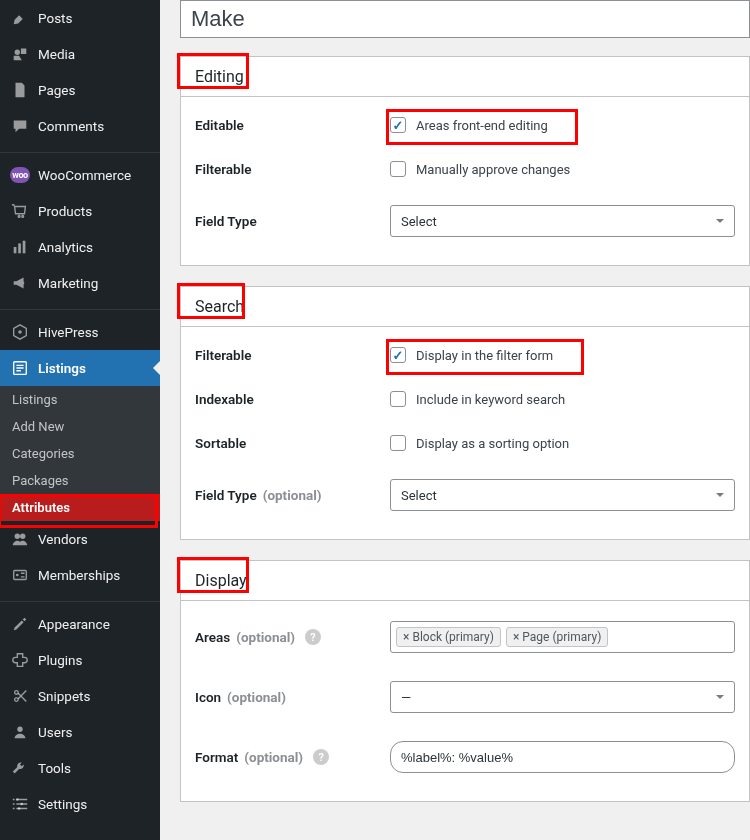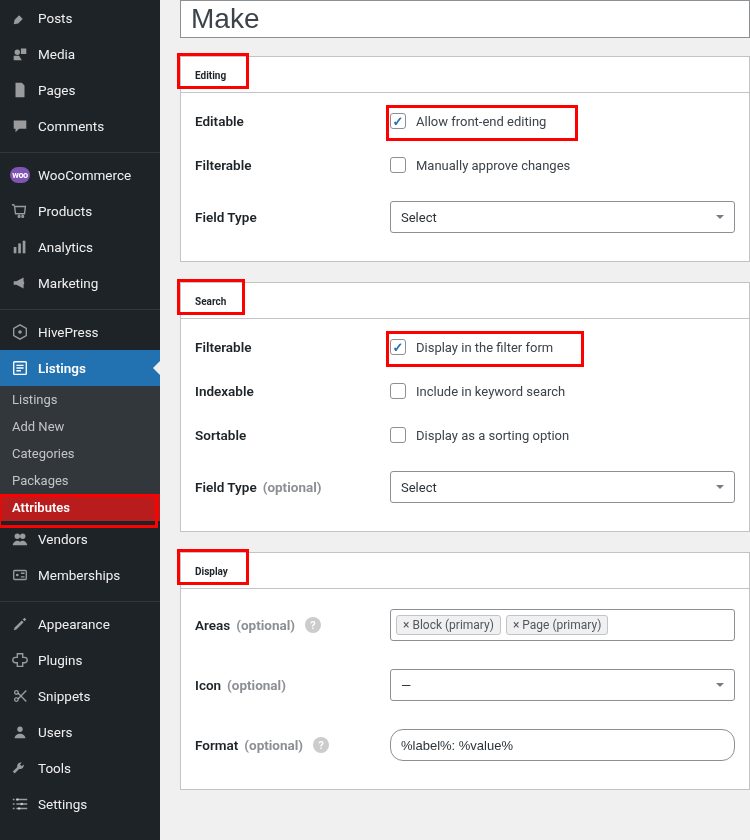--- a/index.html
+++ b/index.html
@@ -86,40 +86,40 @@
     }
     
     .main {
       flex: 1;
       background: #f0f0f1;
       padding: 0 0 20px 20px;
       overflow: hidden;
     }
     .title-input {
       width: 100%;
-      font-size: 28px;
+      font-size: 22px;
       padding: 4px 10px;
       border: 1px solid #8c8f94;
       background: #fff;
       height: 38px;
       margin-bottom: 18px;
       color: #3c434a;
     }
     .panel {
       background: #fff;
       border: 1px solid #c3c4c7;
       margin-bottom: 20px;
     }
     .panel-header {
       padding: 10px 14px;
       border-bottom: 1px solid #c3c4c7;
     }
     .panel-title {
-      font-size: 10px;
-      font-weight: 700;
+      font-size: 16px;
+      font-weight: 400;
       color: #1d2327;
       display: inline-block;
     }
     .panel-body { padding: 6px 14px 14px 14px; }
     .field-row {
       display: flex;
       align-items: center;
       padding: 14px 0;
     }
     .field-label {
@@ -398,21 +398,21 @@
     <div class="panel rel">
       <div class="panel-header rel">
         <span class="panel-title">Editing</span>
         <div class="highlight" style="top:-4px;left:-4px;width:72px;height:36px"></div>
       </div>
       <div class="panel-body">
         <div class="field-row rel">
           <div class="field-label">Editable</div>
           <div class="field-control">
             <span class="checkbox checked"></span>
-            <span class="check-label">Allow front-end editing</span>
+            <span class="check-label">Areas front-end editing</span>
           </div>
           <div class="highlight" style="top:6px;left:191px;width:192px;height:36px"></div>
         </div>
         <div class="field-row">
           <div class="field-label">Filterable</div>
           <div class="field-control">
             <span class="checkbox"></span>
             <span class="check-label">Manually approve changes</span>
           </div>
         </div>

